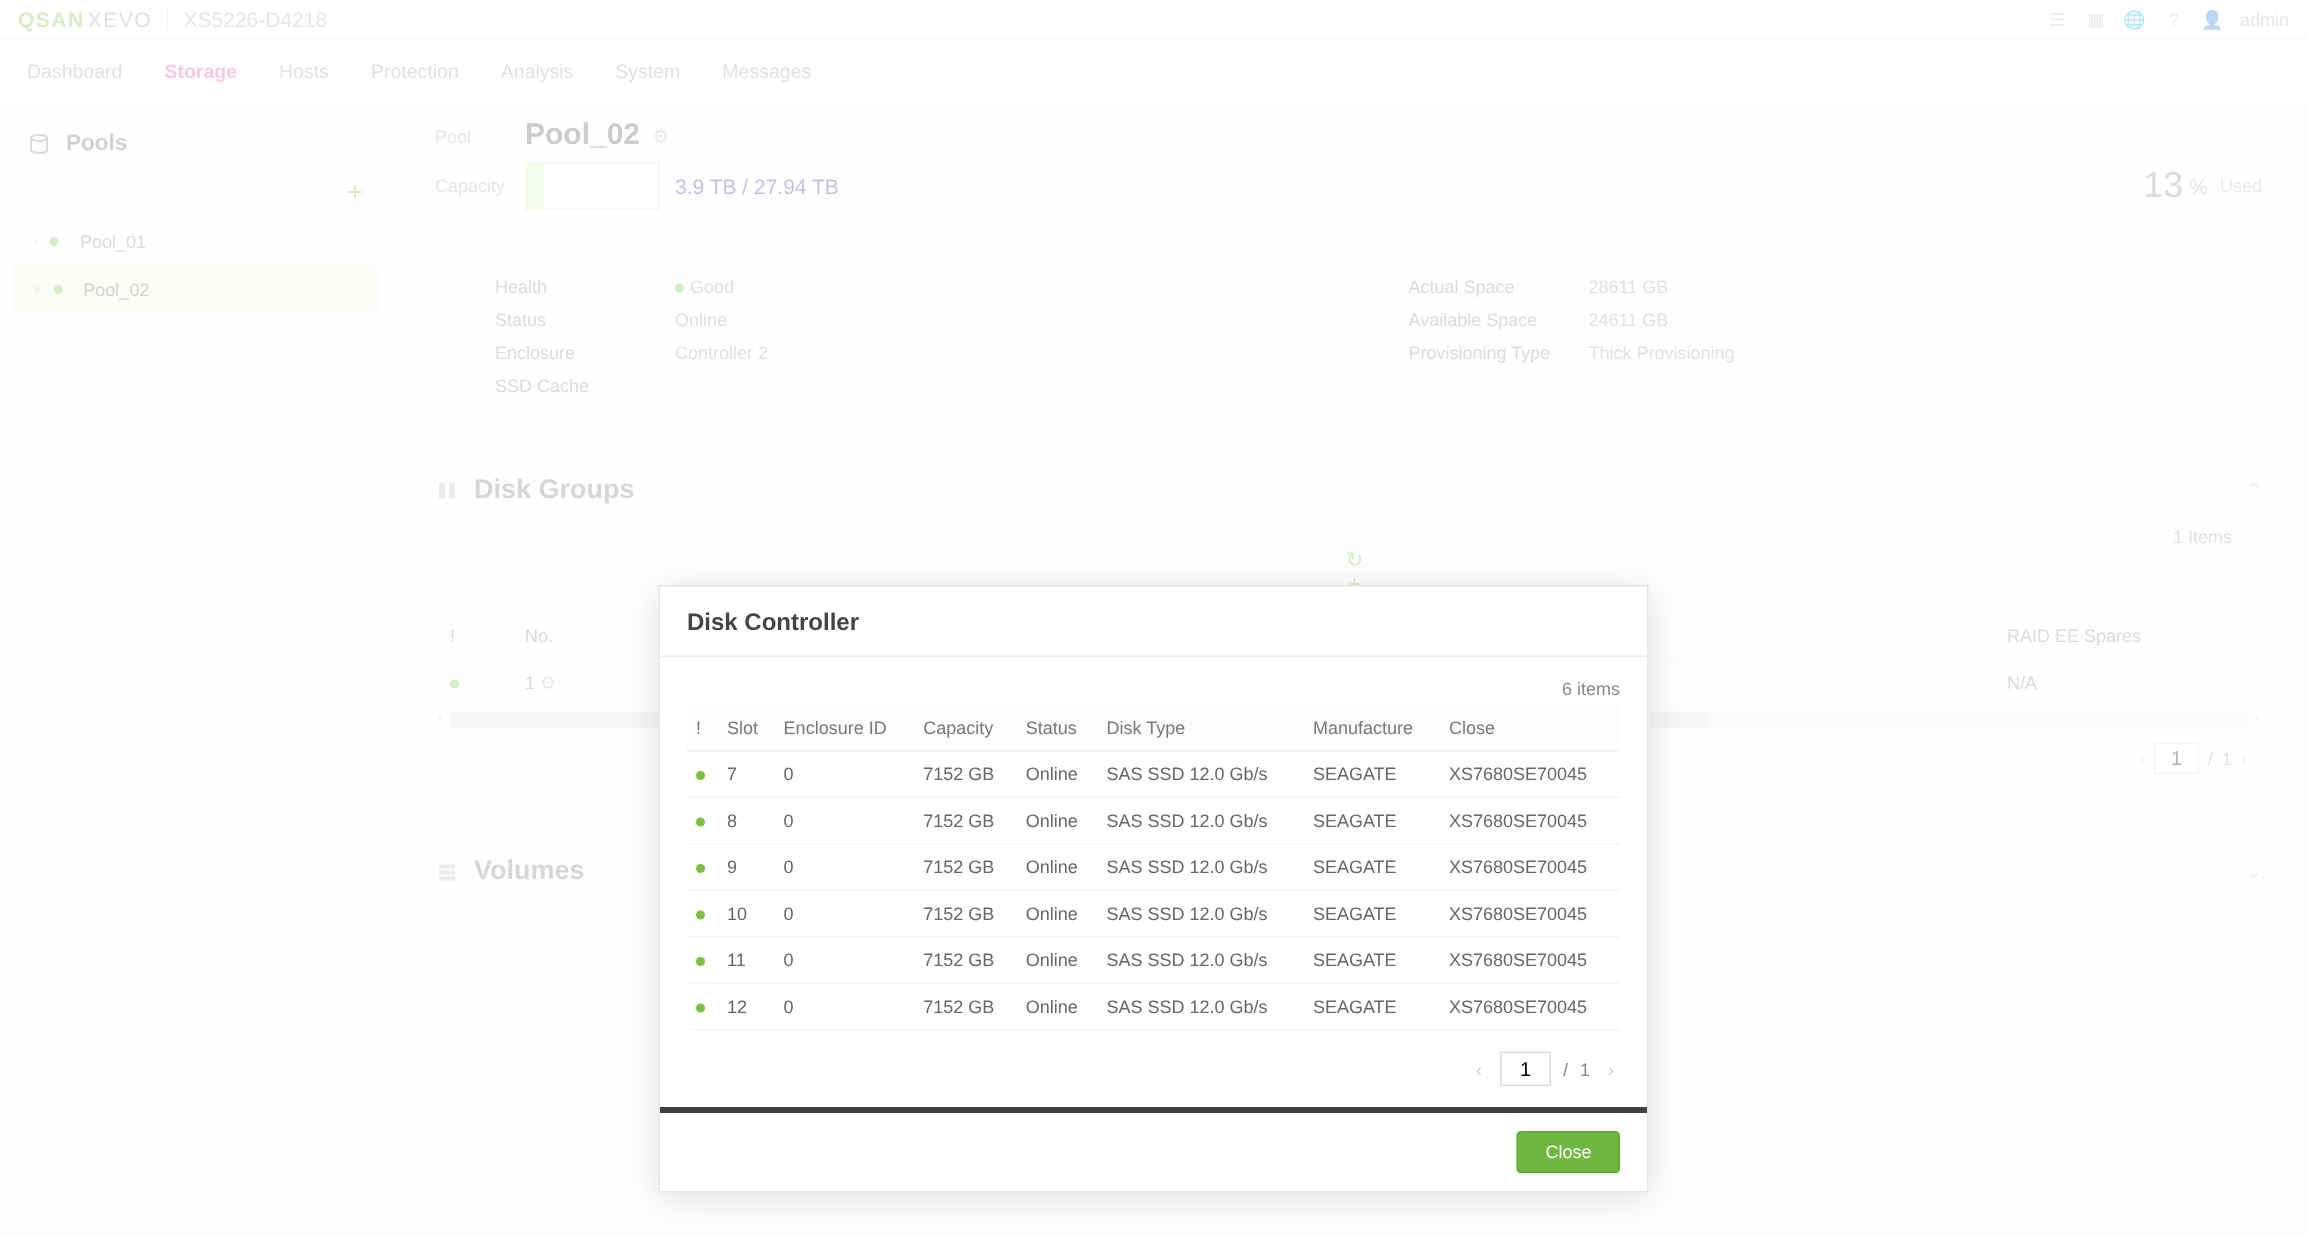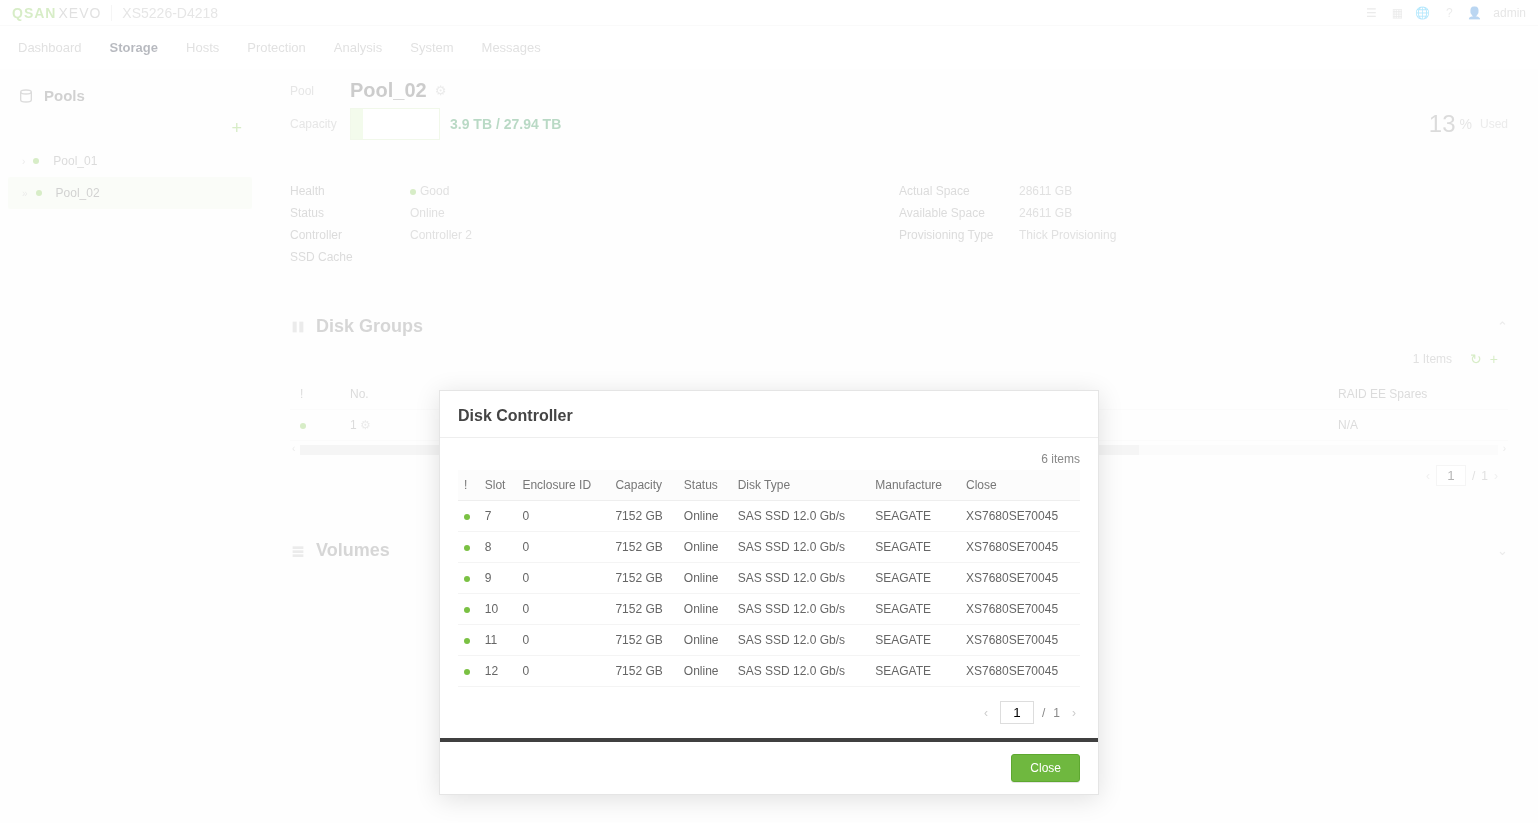--- a/index.html
+++ b/index.html
@@ -9,61 +9,61 @@
 .topbar { display: flex; align-items: center; height: 26px; padding: 0 12px; background: #fff; border-bottom: 1px solid #eee; }
 .brand { color: #7ac143; font-weight: bold; font-size: 14px; letter-spacing: 1px; }
 .brand-sub { color: #999; font-weight: normal; margin-left: 2px; }
 .model { margin-left: 10px; color: #aaa; font-size: 14px; border-left: 1px solid #ddd; padding-left: 10px; }
 .topbar-right { margin-left: auto; display: flex; align-items: center; gap: 10px; color: #aaa; font-size: 12px; }
 .topbar-icon { width: 16px; height: 16px; display: inline-flex; align-items: center; justify-content: center; color: #bbb; cursor: pointer; }
 
 
 .mainnav { display: flex; gap: 28px; padding: 10px 18px; font-size: 13px; background: #fff; color: #999; }
 .mainnav .nav-item { cursor: pointer; padding: 4px 0; }
-.mainnav .nav-item.active { color: #0f172a; font-weight: bold; }
+.mainnav .nav-item.active { color: #ec4899; font-weight: bold; }
 
 
 .layout { display: flex; height: calc(100% - 60px); }
 .sidebar { width: 260px; padding: 10px 8px; }
 .sidebar-header { display: flex; align-items: center; padding: 8px 10px; color: #666; font-weight: bold; font-size: 15px; }
 .sidebar-header svg { margin-right: 10px; }
 .sidebar-add { margin-left: auto; color: #7ac143; font-size: 18px; cursor: pointer; padding: 6px 10px; }
 .sidebar-item { display: flex; align-items: center; padding: 9px 14px; font-size: 12px; color: #888; cursor: pointer; border-radius: 2px; }
 .sidebar-item.active { background: #eef6e6; color: #666; }
 .sidebar-item .dot { width: 6px; height: 6px; border-radius: 50%; background: #7ac143; margin-right: 14px; }
 
 .content { flex: 1; padding: 10px 30px; overflow: auto; }
 
 
 .pool-row { display: flex; align-items: center; margin-bottom: 6px; }
 .pool-label { width: 60px; color: #aaa; font-size: 12px; }
 .pool-name { font-size: 20px; font-weight: bold; color: #555; margin-right: 8px; }
 .pool-gear { color: #bbb; cursor: pointer; }
 .cap-gauge { width: 90px; height: 32px; border: 1px solid #d0e8b8; background: #fff; margin-right: 10px; position: relative; }
 .cap-fill { height: 100%; background: #d8f0c0; }
-.cap-text { color: #15803d; font-size: 14px; font-weight: bold; }
+.cap-text { color: #4c1d95; font-size: 14px; font-weight: normal; }
 .used-block { margin-left: auto; display: flex; align-items: center; gap: 4px; }
 .used-pct { font-size: 24px; color: #888; }
 .used-unit { font-size: 14px; color: #aaa; }
 .used-lbl { font-size: 12px; color: #bbb; margin-left: 4px; }
 
 .info-grid { display: flex; margin-top: 40px; }
 .info-col { flex: 1; }
-.info-row { display: flex; padding: 4px 0; font-size: 12px; }
+.info-row { display: flex; padding: 4px 0; font-size: 12px; margin-left: 40px; }
 .info-key { width: 120px; color: #888; }
 .info-val { color: #999; }
 .health-dot { display: inline-block; width: 6px; height: 6px; border-radius: 50%; background: #7ac143; margin-right: 4px; vertical-align: middle; }
 
 
 .section { margin-top: 40px; }
 .section-header { display: flex; align-items: center; padding: 8px 0; color: #777; }
 .section-title { font-size: 18px; font-weight: bold; margin-left: 10px; }
 .section-chevron { margin-left: auto; color: #bbb; cursor: pointer; }
 
-.dg-toolbar { display: flex; align-items: center; padding: 6px 10px; font-size: 12px; color: #999; }
+.dg-toolbar { display: flex; align-items: center; padding: 6px 10px; font-size: 12px; color: #999; flex-direction: column; }
 .dg-toolbar .items { margin-left: auto; margin-right: 10px; }
 .dg-toolbar .refresh-icon, .dg-toolbar .add-icon { cursor: pointer; color: #7ac143; margin-left: 8px; font-size: 14px; }
 
 .dg-table { width: 100%; margin-top: 6px; }
 .dg-head, .dg-row { display: flex; padding: 8px 10px; font-size: 12px; color: #888; border-bottom: 1px solid #f0f0f0; }
 .dg-head { background: #fafafa; }
 .dg-scroller { background: #f2f2f2; height: 10px; position: relative; margin: 4px 10px; }
 .dg-scroller .thumb { position: absolute; left: 0; width: 70%; height: 100%; background: #ddd; }
 .dg-scroller .arrow { position: absolute; top: -2px; color: #bbb; font-size: 10px; }
 .dg-scroller .arrow.left { left: -8px; }
@@ -167,21 +167,21 @@
       <div class="info-col" id="info-left">
           <div class="info-row">
             <div class="info-key">Health</div>
             <div class="info-val"><span class="health-dot"></span>Good</div>
           </div>
           <div class="info-row">
             <div class="info-key">Status</div>
             <div class="info-val">Online</div>
           </div>
           <div class="info-row">
-            <div class="info-key">Controller</div>
+            <div class="info-key">Enclosure</div>
             <div class="info-val">Controller 2</div>
           </div>
           <div class="info-row">
             <div class="info-key">SSD Cache</div>
             <div class="info-val"></div>
           </div>
         </div>
       <div class="info-col" id="info-right">
           <div class="info-row">
             <div class="info-key">Actual Space</div>

